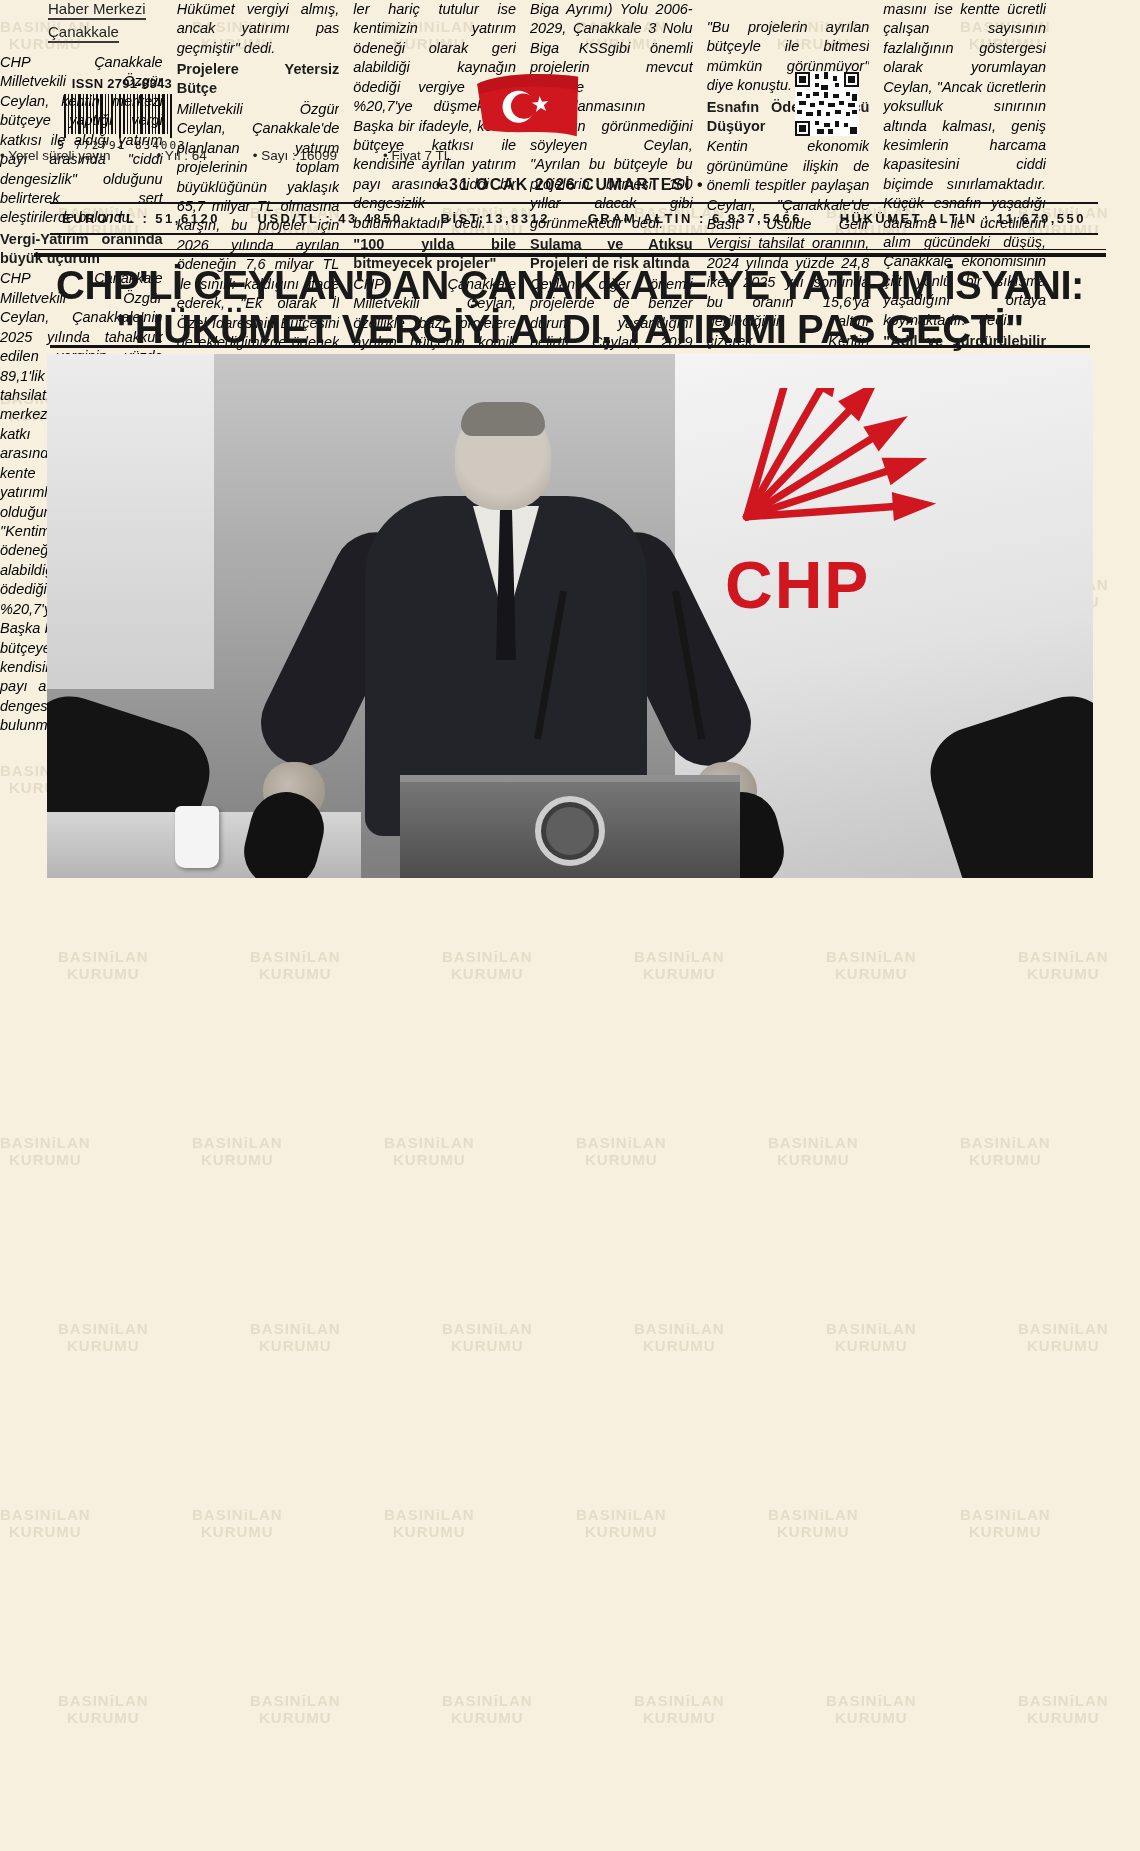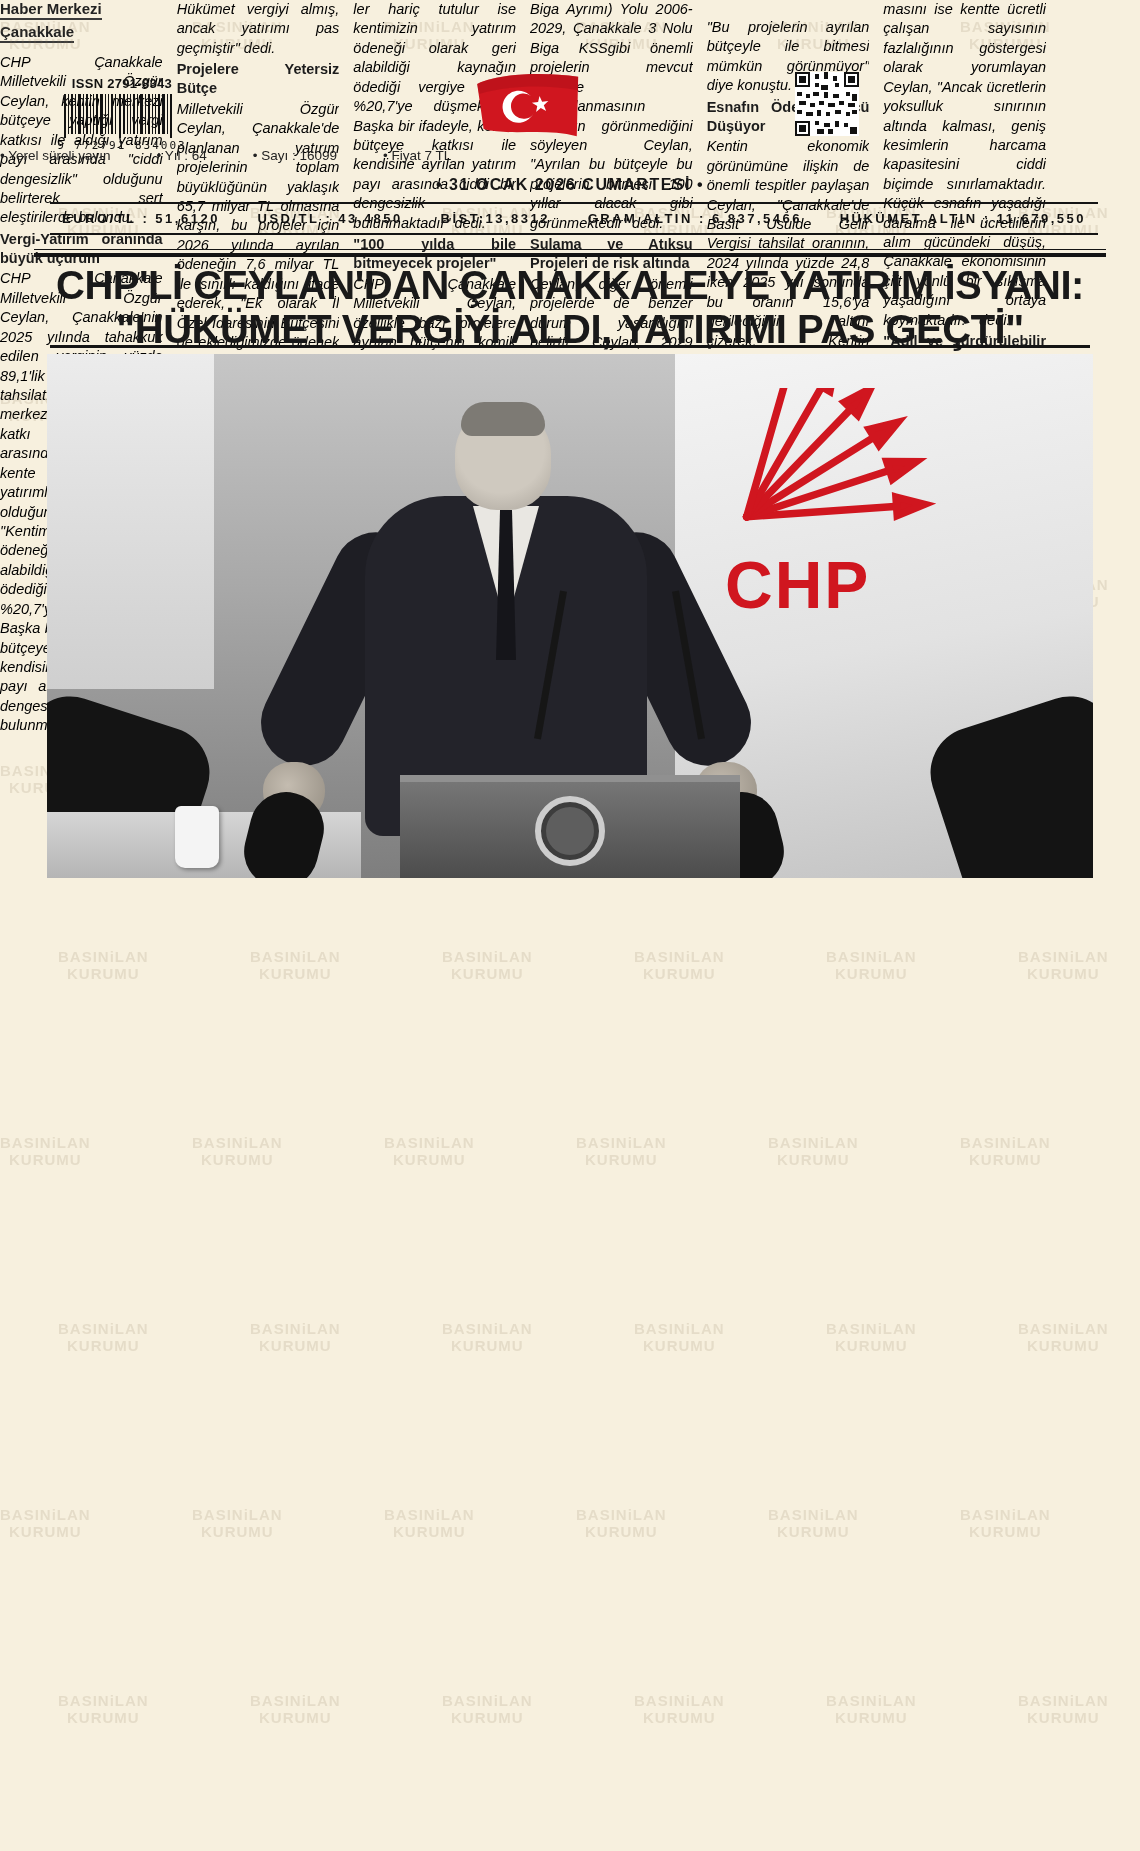--- a/index.html
+++ b/index.html
@@ -74,22 +74,22 @@
   .desk{left:0;bottom:0;width:30%;height:66px;background:linear-gradient(180deg,#d6d6d6,#b5b5b5);}
   .cup{left:128px;bottom:10px;width:44px;height:62px;background:#f4f4f4;border-radius:6px 6px 10px 10px;box-shadow:2px 2px 4px rgba(0,0,0,.35);}
 
   
   .article{top:892px;left:47px;width:1046px;bottom:8px;display:flex;gap:14px;z-index:2;}
   .col{flex:1 1 0;overflow:hidden;text-align:justify;}
   .col p{margin:0 0 2px;font-size:14.5px;line-height:1.34;color:#000000;font-style:italic;}
   .col h3{margin:2px 0;font-size:14.5px;line-height:1.3;color:#1c1c1c;}
   .col .gap{margin-top:18px;}
   .byline{margin:0 0 10px;}
-  .byline span{display:table;font-weight:bold;font-size:15px;color:#222;border-bottom:2px solid #3a3a3a;
-               padding-bottom:1px;margin-bottom:3px;}
+  .byline span{display:table;font-weight:normal;font-size:15px;color:#222;border-bottom:2px solid #3a3a3a;
+               padding-bottom:1px;margin-bottom:3px;margin-left:48px;}
 </style>
 </head>
 <body>
 
 <div class="page">
 
   <div class="wm-layer">
       <div class="wm" style="left: 0px; top: 18px;">BASINiLAN
 KURUMU</div>
       <div class="wm" style="left: 192px; top: 18px;">BASINiLAN

